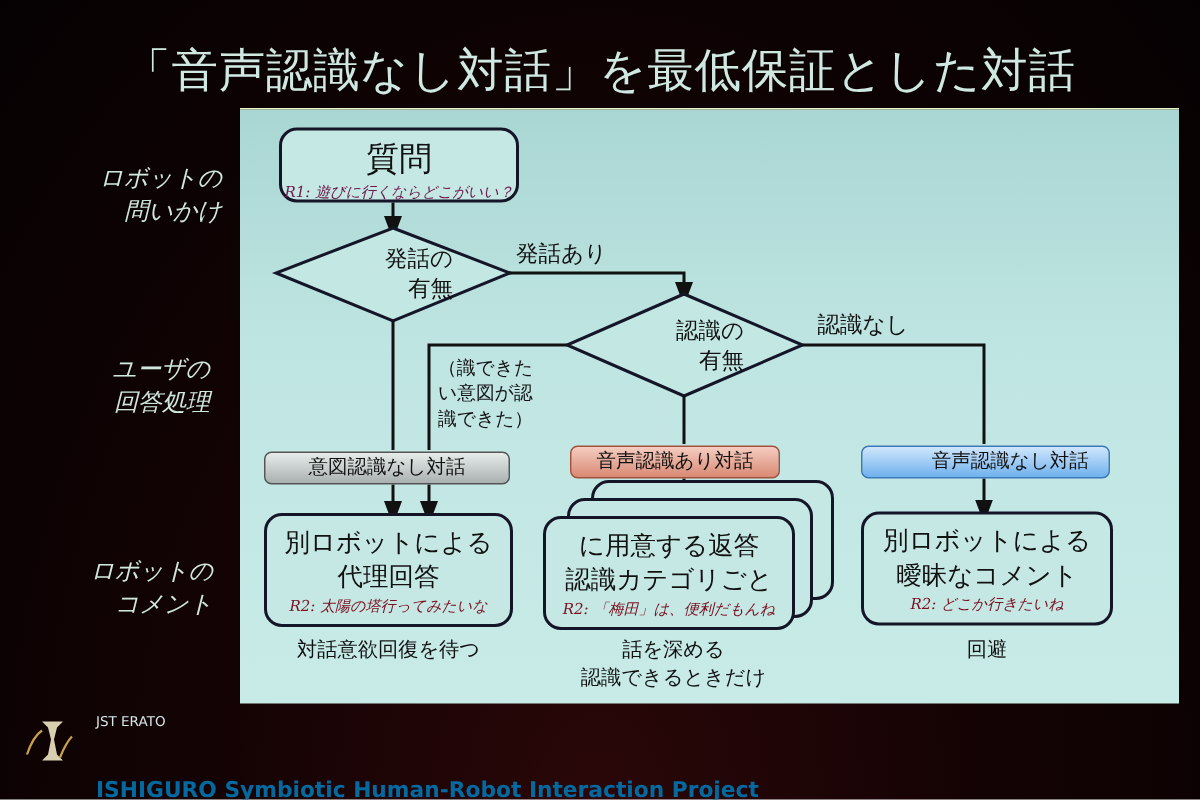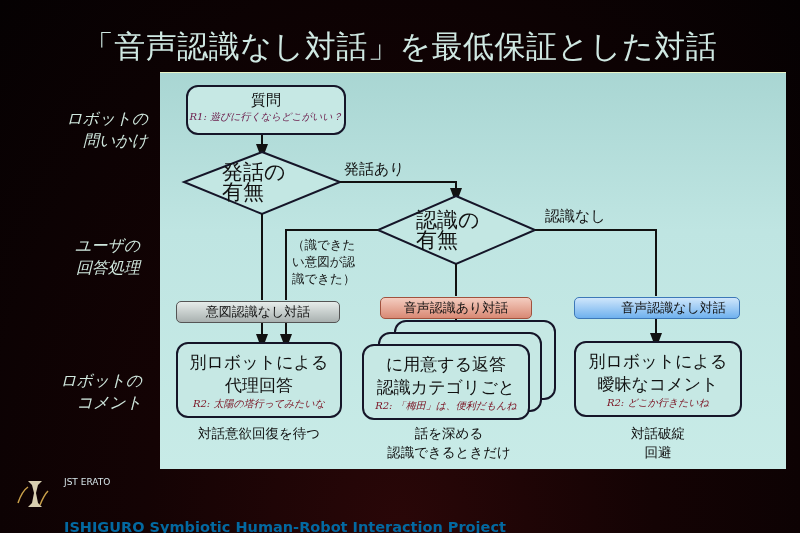--- a/index.html
+++ b/index.html
@@ -20,24 +20,24 @@
     position: absolute; left: 160px; top: 70px; width: 328px; height: 398px;
     left: 160px; width: 626px; height: 396px; top: 72px;
     background: linear-gradient(180deg, #a9d6d3 0%, #bfe5e2 40%, #c8ebe7 100%);
     border-top: 1px solid #e9f5c8;
   }
   svg.lines { position: absolute; left: 0; top: 0; }
   .box {
     position: absolute; border: 2px solid #151528; border-radius: 12px;
     background: #c6e8e4; text-align: center; box-sizing: border-box;
   }
-  .q-title { font-size: 15px; color: #111; margin-top: 4px; }
+  .q-title { font-size: 22px; color: #111; margin-top: 4px; }
   .ex { font-size: 10px; font-style: italic; color: #7a1020; font-family: "DejaVu Serif", serif; }
   .ex-q { color: #6b1a4a; }
-  .diamond-text { position: absolute; text-align: left; font-size: 21px; color: #111; line-height: 20px; }
+  .diamond-text { position: absolute; text-align: right; font-size: 15px; color: #111; line-height: 20px; }
   .edge-label { position: absolute; font-size: 15px; color: #111; }
   .note { position: absolute; font-size: 12.5px; line-height: 17px; color: #111; }
   .pill {
     position: absolute; height: 22px; border-radius: 5px; box-sizing: border-box;
     border: 1px solid #555; text-align: center; font-size: 13px; line-height: 20px; color: #111;
   }
   .pill-gray { background: linear-gradient(180deg, #e6ecea 0%, #a9b1b0 100%); }
   .pill-red { background: linear-gradient(180deg, #f4cdc0 0%, #d98974 100%); border-color: #a0523e; }
   .pill-blue { background: linear-gradient(180deg, #cfe6fb 0%, #6fb1ee 100%); border-color: #3d78b8; }
   .resp-main { font-size: 17px; line-height: 23px; color: #111; margin-top: 7px; }
@@ -127,21 +127,21 @@
   <div class="resp-main">
     <div>別ロボットによる</div>
     <div>代理回答</div>
   </div>
   <div class="ex">R2: 太陽の塔行ってみたいな</div>
 </div>
 <div class="caption" style="left:166px; top:424px; width:186px;">
   <div>対話意欲回復を待つ</div>
 </div>
 
-<div class="pill pill-red" style="left:380px; top:297px; width:152px;">音声認識あり対話</div>
+<div class="pill pill-red" style="left:380px; top:297px; width:140px;">音声認識あり対話</div>
 <div class="stack-back" style="left:394px; top:320px; width:162px; height:80px;"></div>
 <div class="stack-back" style="left:378px; top:332px; width:164px; height:80px;"></div>
 <div class="box" style="left:362px; top:344px; width:168px; height:76px;">
   <div class="resp-main">
     <div>に用意する返答</div>
     <div>認識カテゴリごと</div>
   </div>
   <div class="ex">R2: 「梅田」は、便利だもんね</div>
 </div>
 <div class="caption" style="left:366px; top:424px; width:166px;">
@@ -151,21 +151,20 @@
 
 <div class="pill pill-blue" style="left:574px; top:297px; width:166px;padding-left:33px;">音声認識なし対話</div>
 <div class="box" style="left:574px; top:341px; width:168px; height:76px;">
   <div class="resp-main">
     <div>別ロボットによる</div>
     <div>曖昧なコメント</div>
   </div>
   <div class="ex">R2: どこか行きたいね</div>
 </div>
 <div class="caption" style="left:600px; top:424px; width:116px;">
-  <div>対話破綻</div>
   <div>回避</div>
 </div>
 
 <div class="footer">
   <svg class="logo" viewBox="0 0 36 30">
     <path d="M14,2 L28,2 L24,6 L22,14 L24,24 L28,28 L14,28 L18,24 L20,14 L18,6 Z" fill="#d8cfb0"></path>
     <path d="M4,24 Q8,12 14,8" stroke="#c9a04a" stroke-width="1.5" fill="none"></path>
     <path d="M26,26 Q30,16 34,12" stroke="#c9a04a" stroke-width="1.5" fill="none"></path>
   </svg>
   <div class="sub">JST ERATO</div>

